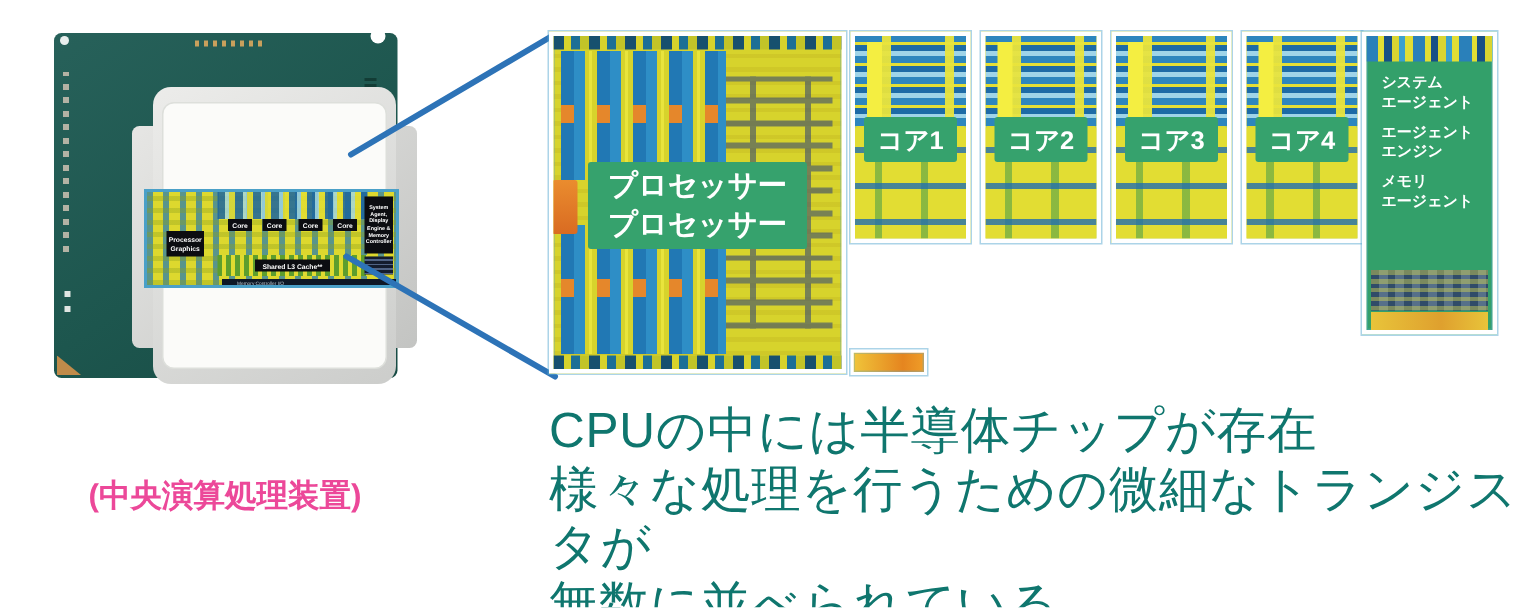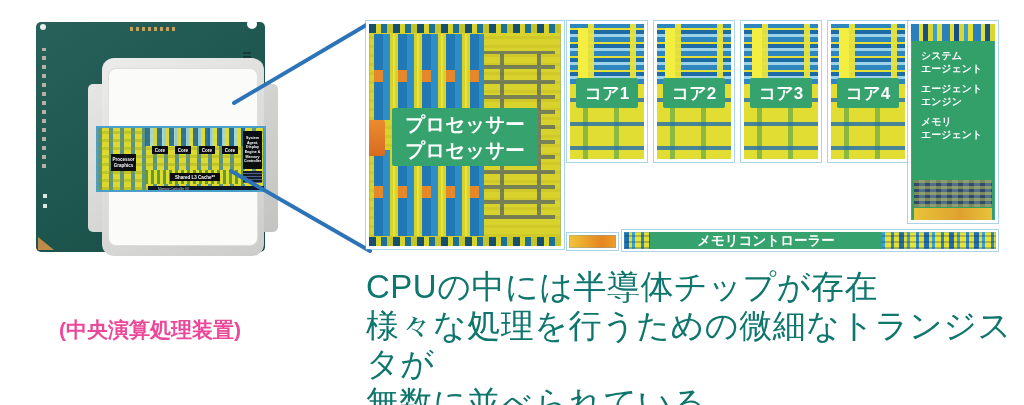--- a/index.html
+++ b/index.html
@@ -246,23 +246,20 @@
         <div>エージェント</div>
       </div>
     </div>
     <div class="sa-speck"></div>
     <div class="sa-yellow"></div>
   </div>
 
 
   <div class="block orange-pad"></div>
 
-  <div class="block mem-strip">
-    <div class="glabel mem-label">メモリコントローラー</div>
-  </div>
 
   <div class="cpu-subtitle">(中央演算処理装置)</div>
 
   <div class="caption">
     <div>CPUの中には半導体チップが存在</div>
     <div>様々な処理を行うための微細なトランジスタが</div>
     <div>無数に並べられている</div>
   </div>
 
 </div>

